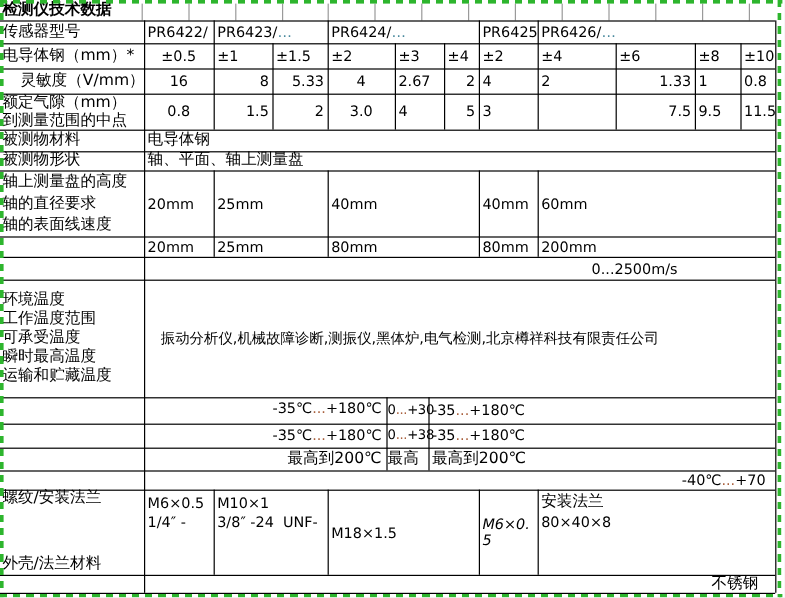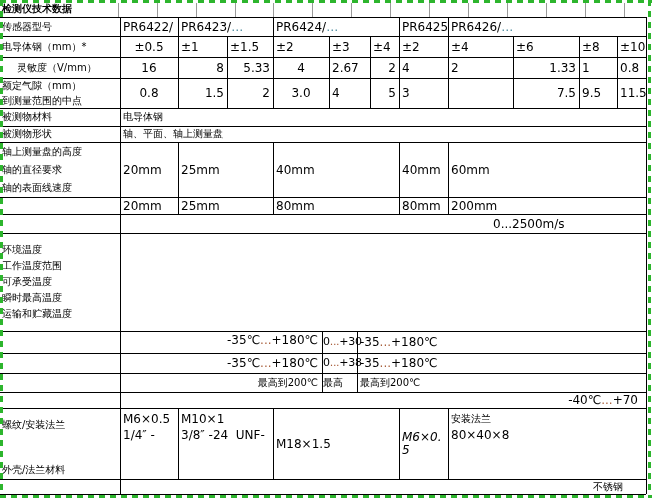--- a/index.html
+++ b/index.html
@@ -1,26 +1,26 @@
 <!DOCTYPE html>
 <html><head>
 <meta charset="utf-8">
 <style>
   html,body{margin:0;padding:0;background:#e8e8e8;}
   .stage{position:relative;width:654px;height:498px;background:#ffffff;overflow:hidden;
          font-family:"DejaVu Sans","Liberation Sans",sans-serif;color:#000;}
   .cell{position:absolute;display:flex;align-items:center;box-sizing:border-box;
         font-size:12px;line-height:14px;padding:0 3px;white-space:pre;}
-  .cjk{font-size:10px;}
+  .cjk{font-size:13px;}
   .al{justify-content:flex-start}
   .ac{justify-content:center}
   .ar{justify-content:flex-end}
   .col{flex-direction:column;align-items:flex-start;justify-content:center;line-height:15px;}
   .coltop{flex-direction:column;align-items:flex-start;justify-content:flex-start;line-height:16px;padding-top:3px;}
-  .between{flex-direction:column;align-items:flex-start;justify-content:space-between;padding-top:10px;padding-bottom:2px;}
+  .between{flex-direction:column;align-items:flex-start;justify-content:space-between;padding-top:0;padding-bottom:2px;}
   .bold{font-weight:bold;}
   .hl,.vl{position:absolute;background:#000;}
   .hl{height:1px;}
   .vl{width:1px;}
   .tick{position:absolute;width:1px;background:#9a9a9a;}
   .gdh{position:absolute;height:3px;background:repeating-linear-gradient(90deg,#2db52d 0 6px,rgba(0,0,0,0) 6px 11px);}
   .gdv{position:absolute;width:3px;background:repeating-linear-gradient(180deg,#2db52d 0 6px,rgba(0,0,0,0) 6px 11px);}
   .dots-warm{color:#a9603d;}
   .dots-cool{color:#4a8a9e;}
   .small{font-size:11px;letter-spacing:-0.3px;}
@@ -111,20 +111,21 @@
   <div class="cell al" style="left:120px;top:197px;width:58px;height:17px;">20mm</div>
   <div class="cell al" style="left:178px;top:197px;width:95px;height:17px;">25mm</div>
   <div class="cell al" style="left:273px;top:197px;width:126px;height:17px;">80mm</div>
   <div class="cell al" style="left:399px;top:197px;width:49px;height:17px;">80mm</div>
   <div class="cell al" style="left:448px;top:197px;width:198px;height:17px;">200mm</div>
 
   <div class="cell al" style="left:120px;top:214px;width:526px;height:19px;">
     <span style="margin-left:370px;">0...2500m/s</span>
   </div>
 
+  <div class="cell al" style="left:120px;top:233px;width:526px;height:98px;padding-left:14px;">振动分析仪,机械故障诊断,测振仪,黑体炉,电气检测,北京樽祥科技有限责任公司</div>
 
   <div class="cell ar" style="left:120px;top:329px;width:202px;height:22px;padding-right:4px;">-35℃<span class="dots-warm">...</span>+180℃</div>
   <div class="cell al small" style="left:322px;top:331px;width:35px;height:22px;padding:0 1px;">0<span class="dots-warm">...</span>+30</div>
   <div class="cell al" style="left:357px;top:331px;width:289px;height:22px;">-35<span class="dots-warm">...</span>+180℃</div>
 
   <div class="cell ar" style="left:120px;top:353px;width:202px;height:20px;padding-right:4px;">-35℃<span class="dots-warm">...</span>+180℃</div>
   <div class="cell al small" style="left:322px;top:353px;width:35px;height:20px;padding:0 1px;">0<span class="dots-warm">...</span>+38</div>
   <div class="cell al" style="left:357px;top:353px;width:289px;height:20px;">-35<span class="dots-warm">...</span>+180℃</div>
 
   <div class="cell cjk ar" style="left:120px;top:373px;width:202px;height:19px;padding-right:4px;">最高到200℃</div>

